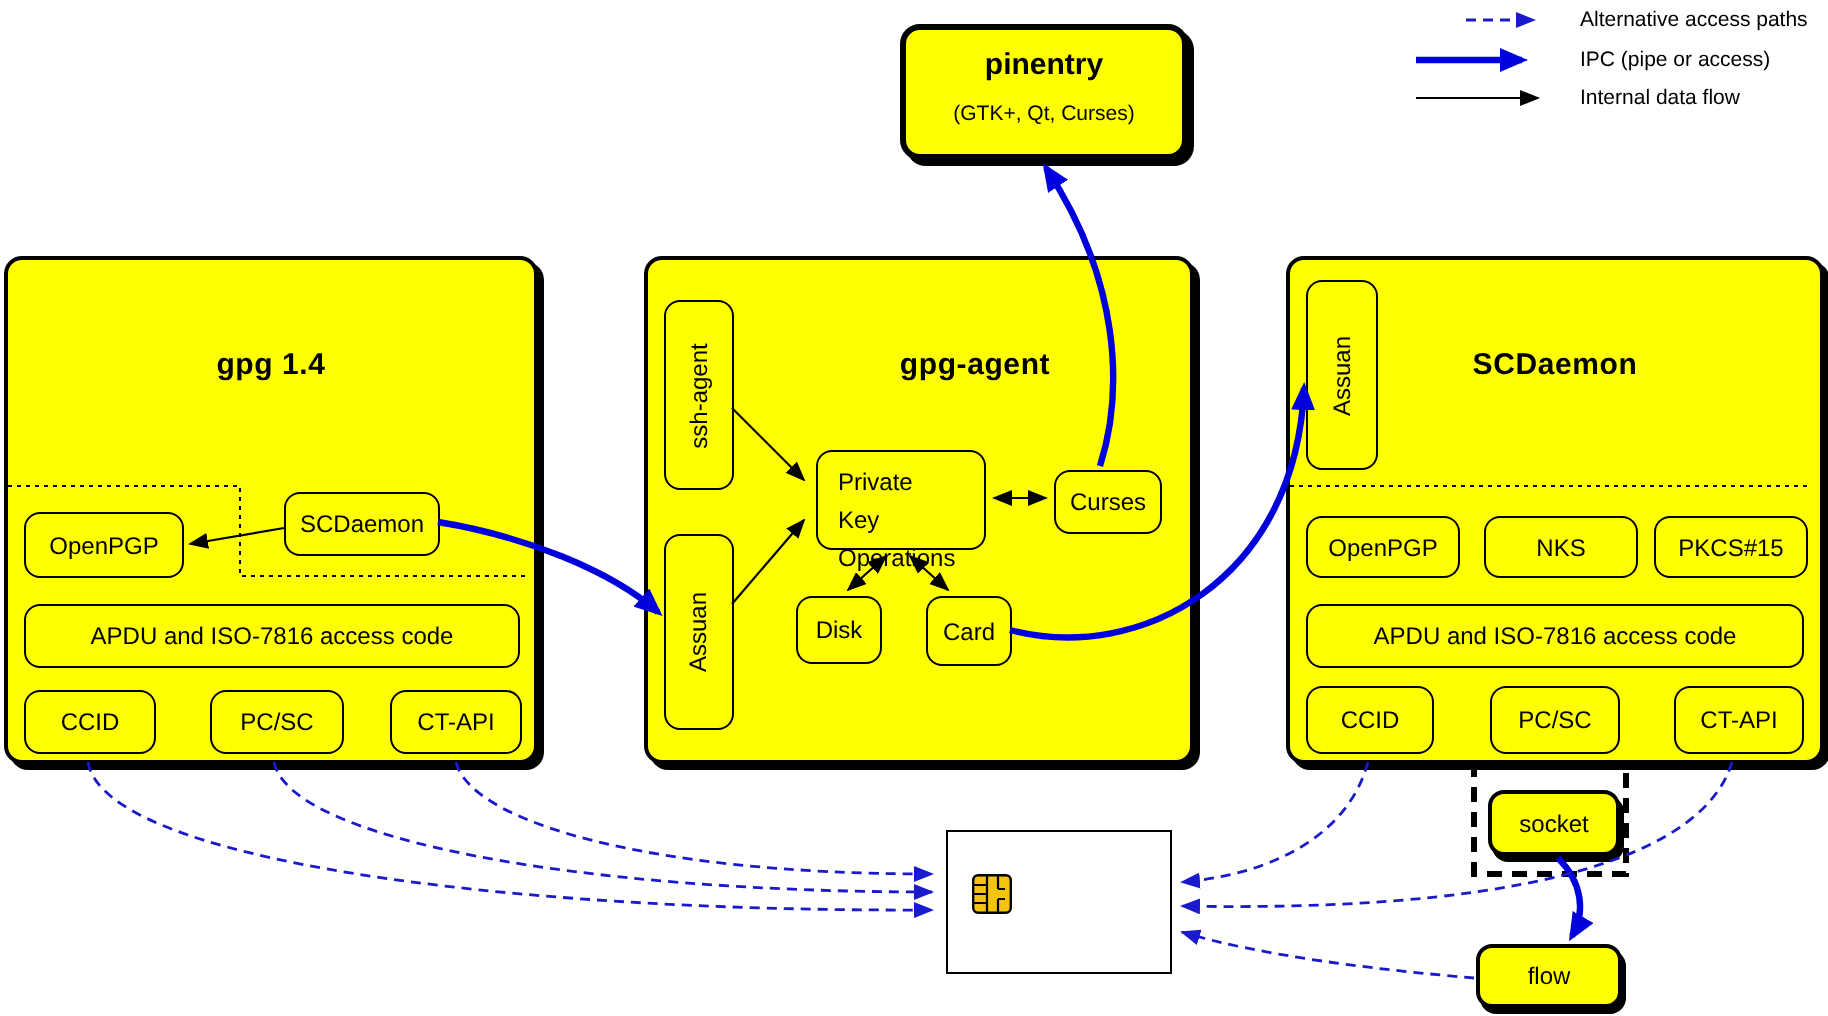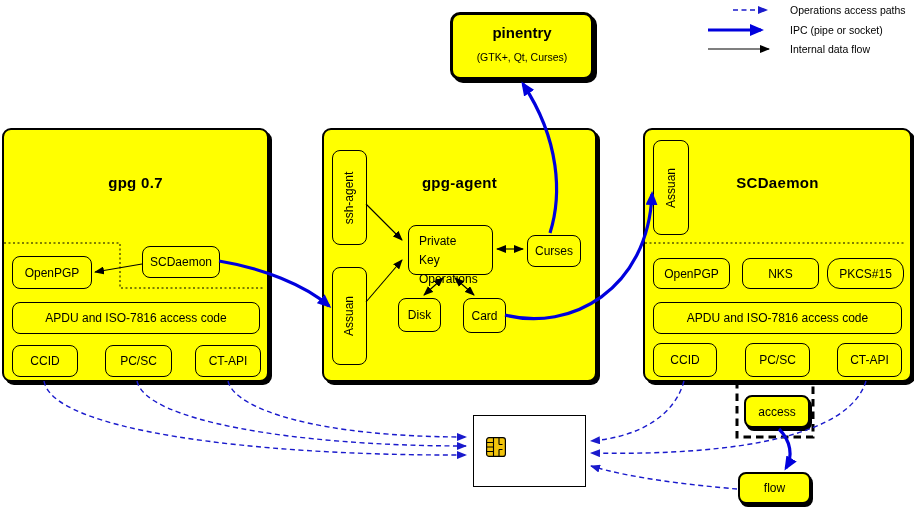--- a/index.html
+++ b/index.html
@@ -67,79 +67,79 @@
       </marker>
   </defs>
 </svg>
 
 <div id="canvas">
 
   <div class="legend-row" style="left:705px;top:2px;">
     <svg class="legend-icon" width="72" height="16">
       <path d="M28,8 L62,8" class="ln-alt" marker-end="url(#arrAlt)"></path>
       </svg>
-    <div class="legend-label">Operations access paths</div>
+    <div class="legend-label">Alternative access paths</div>
   </div>
   <div class="legend-row" style="left:705px;top:22px;">
     <svg class="legend-icon" width="72" height="16">
       <path d="M3,8 L56,8" class="ln-ipc" marker-end="url(#arrIpc)"></path>
       </svg>
-    <div class="legend-label">IPC (pipe or socket)</div>
+    <div class="legend-label">IPC (pipe or access)</div>
   </div>
   <div class="legend-row" style="left:705px;top:41px;">
     <svg class="legend-icon" width="72" height="16">
       <path d="M3,8 L64,8" class="ln-int" marker-end="url(#arrB)"></path>
       </svg>
     <div class="legend-label">Internal data flow</div>
   </div>
 
   <div id="pinentry" class="box-main" style="left:450px;top:12px;width:138px;height:62px;">
     <div class="pin-title">pinentry</div>
     <div class="pin-sub">(GTK+, Qt, Curses)</div>
   </div>
 
   <div class="box-main" style="left:2px;top:128px;width:263px;height:250px;">
-    <div class="box-title" style="top:44px;">gpg 0.7</div>
+    <div class="box-title" style="top:44px;">gpg 1.4</div>
     <div class="box-sub" style="left:8px;top:126px;width:78px;height:31px;">OpenPGP</div>
     <div class="box-sub" style="left:138px;top:116px;width:76px;height:30px;">SCDaemon</div>
     <div class="box-sub" style="left:8px;top:172px;width:246px;height:30px;">APDU and ISO-7816 access code</div>
     <div class="box-sub" style="left:8px;top:215px;width:64px;height:30px;">CCID</div>
     <div class="box-sub" style="left:101px;top:215px;width:65px;height:30px;">PC/SC</div>
     <div class="box-sub" style="left:191px;top:215px;width:64px;height:30px;">CT-API</div>
   </div>
 
   <div class="box-main" style="left:322px;top:128px;width:271px;height:250px;">
-    <div class="box-title" style="top:44px;">gpg-agent</div>
+    <div class="box-title" style="top:44px;padding-left:28px;">gpg-agent</div>
     <div class="box-sub box-vert" style="left:8px;top:20px;width:33px;height:93px;">
       <span>ssh-agent</span>
       </div>
     <div class="box-sub box-vert" style="left:8px;top:137px;width:33px;height:96px;">
       <span>Assuan</span>
       </div>
     <div class="box-sub pko" style="left:84px;top:95px;width:85px;height:50px;">Private Key Operations</div>
     <div class="box-sub" style="left:203px;top:105px;width:52px;height:30px;">Curses</div>
     <div class="box-sub" style="left:74px;top:168px;width:41px;height:32px;">Disk</div>
     <div class="box-sub" style="left:139px;top:168px;width:41px;height:33px;">Card</div>
   </div>
 
   <div class="box-main" style="left:643px;top:128px;width:265px;height:250px;">
     <div class="box-title" style="top:44px;">SCDaemon</div>
     <div class="box-sub box-vert" style="left:8px;top:10px;width:34px;height:93px;">
       <span>Assuan</span>
       </div>
     <div class="box-sub" style="left:8px;top:128px;width:75px;height:29px;">OpenPGP</div>
     <div class="box-sub" style="left:97px;top:128px;width:75px;height:29px;">NKS</div>
-    <div class="box-sub" style="left:182px;top:128px;width:75px;height:29px;border-radius:13px;">PKCS#15</div>
+    <div class="box-sub" style="left:182px;top:128px;width:75px;height:29px;">PKCS#15</div>
     <div class="box-sub" style="left:8px;top:172px;width:247px;height:30px;">APDU and ISO-7816 access code</div>
     <div class="box-sub" style="left:8px;top:213px;width:62px;height:32px;">CCID</div>
     <div class="box-sub" style="left:100px;top:213px;width:63px;height:32px;">PC/SC</div>
     <div class="box-sub" style="left:192px;top:213px;width:63px;height:32px;">CT-API</div>
   </div>
 
-  <div class="box-heavy" style="left:744px;top:395px;width:66px;height:33px;">access</div>
+  <div class="box-heavy" style="left:744px;top:395px;width:66px;height:33px;">socket</div>
   <div class="box-heavy" style="left:738px;top:472px;width:73px;height:32px;">flow</div>
 
   <div id="smartcard" style="left:473px;top:415px;width:111px;height:70px;">
     <svg width="20" height="20" viewBox="0 0 20 20">
       <rect x="0.6" y="0.6" width="18.8" height="18.8" rx="2.5" class="chip-body" stroke-width="1.2"></rect>
       <path d="M1,5.5 H7.5 M1,10 H7.5 M1,14.5 H7.5 M7.5,1 V19 M13,1 V7.5 M13,12.5 V19 M13,7.5 H16.5 M13,12.5 H16.5" class="chip-lines" stroke-width="1.1"></path>
     </svg>
   </div>
 
   <svg id="overlay" width="914" height="508">

